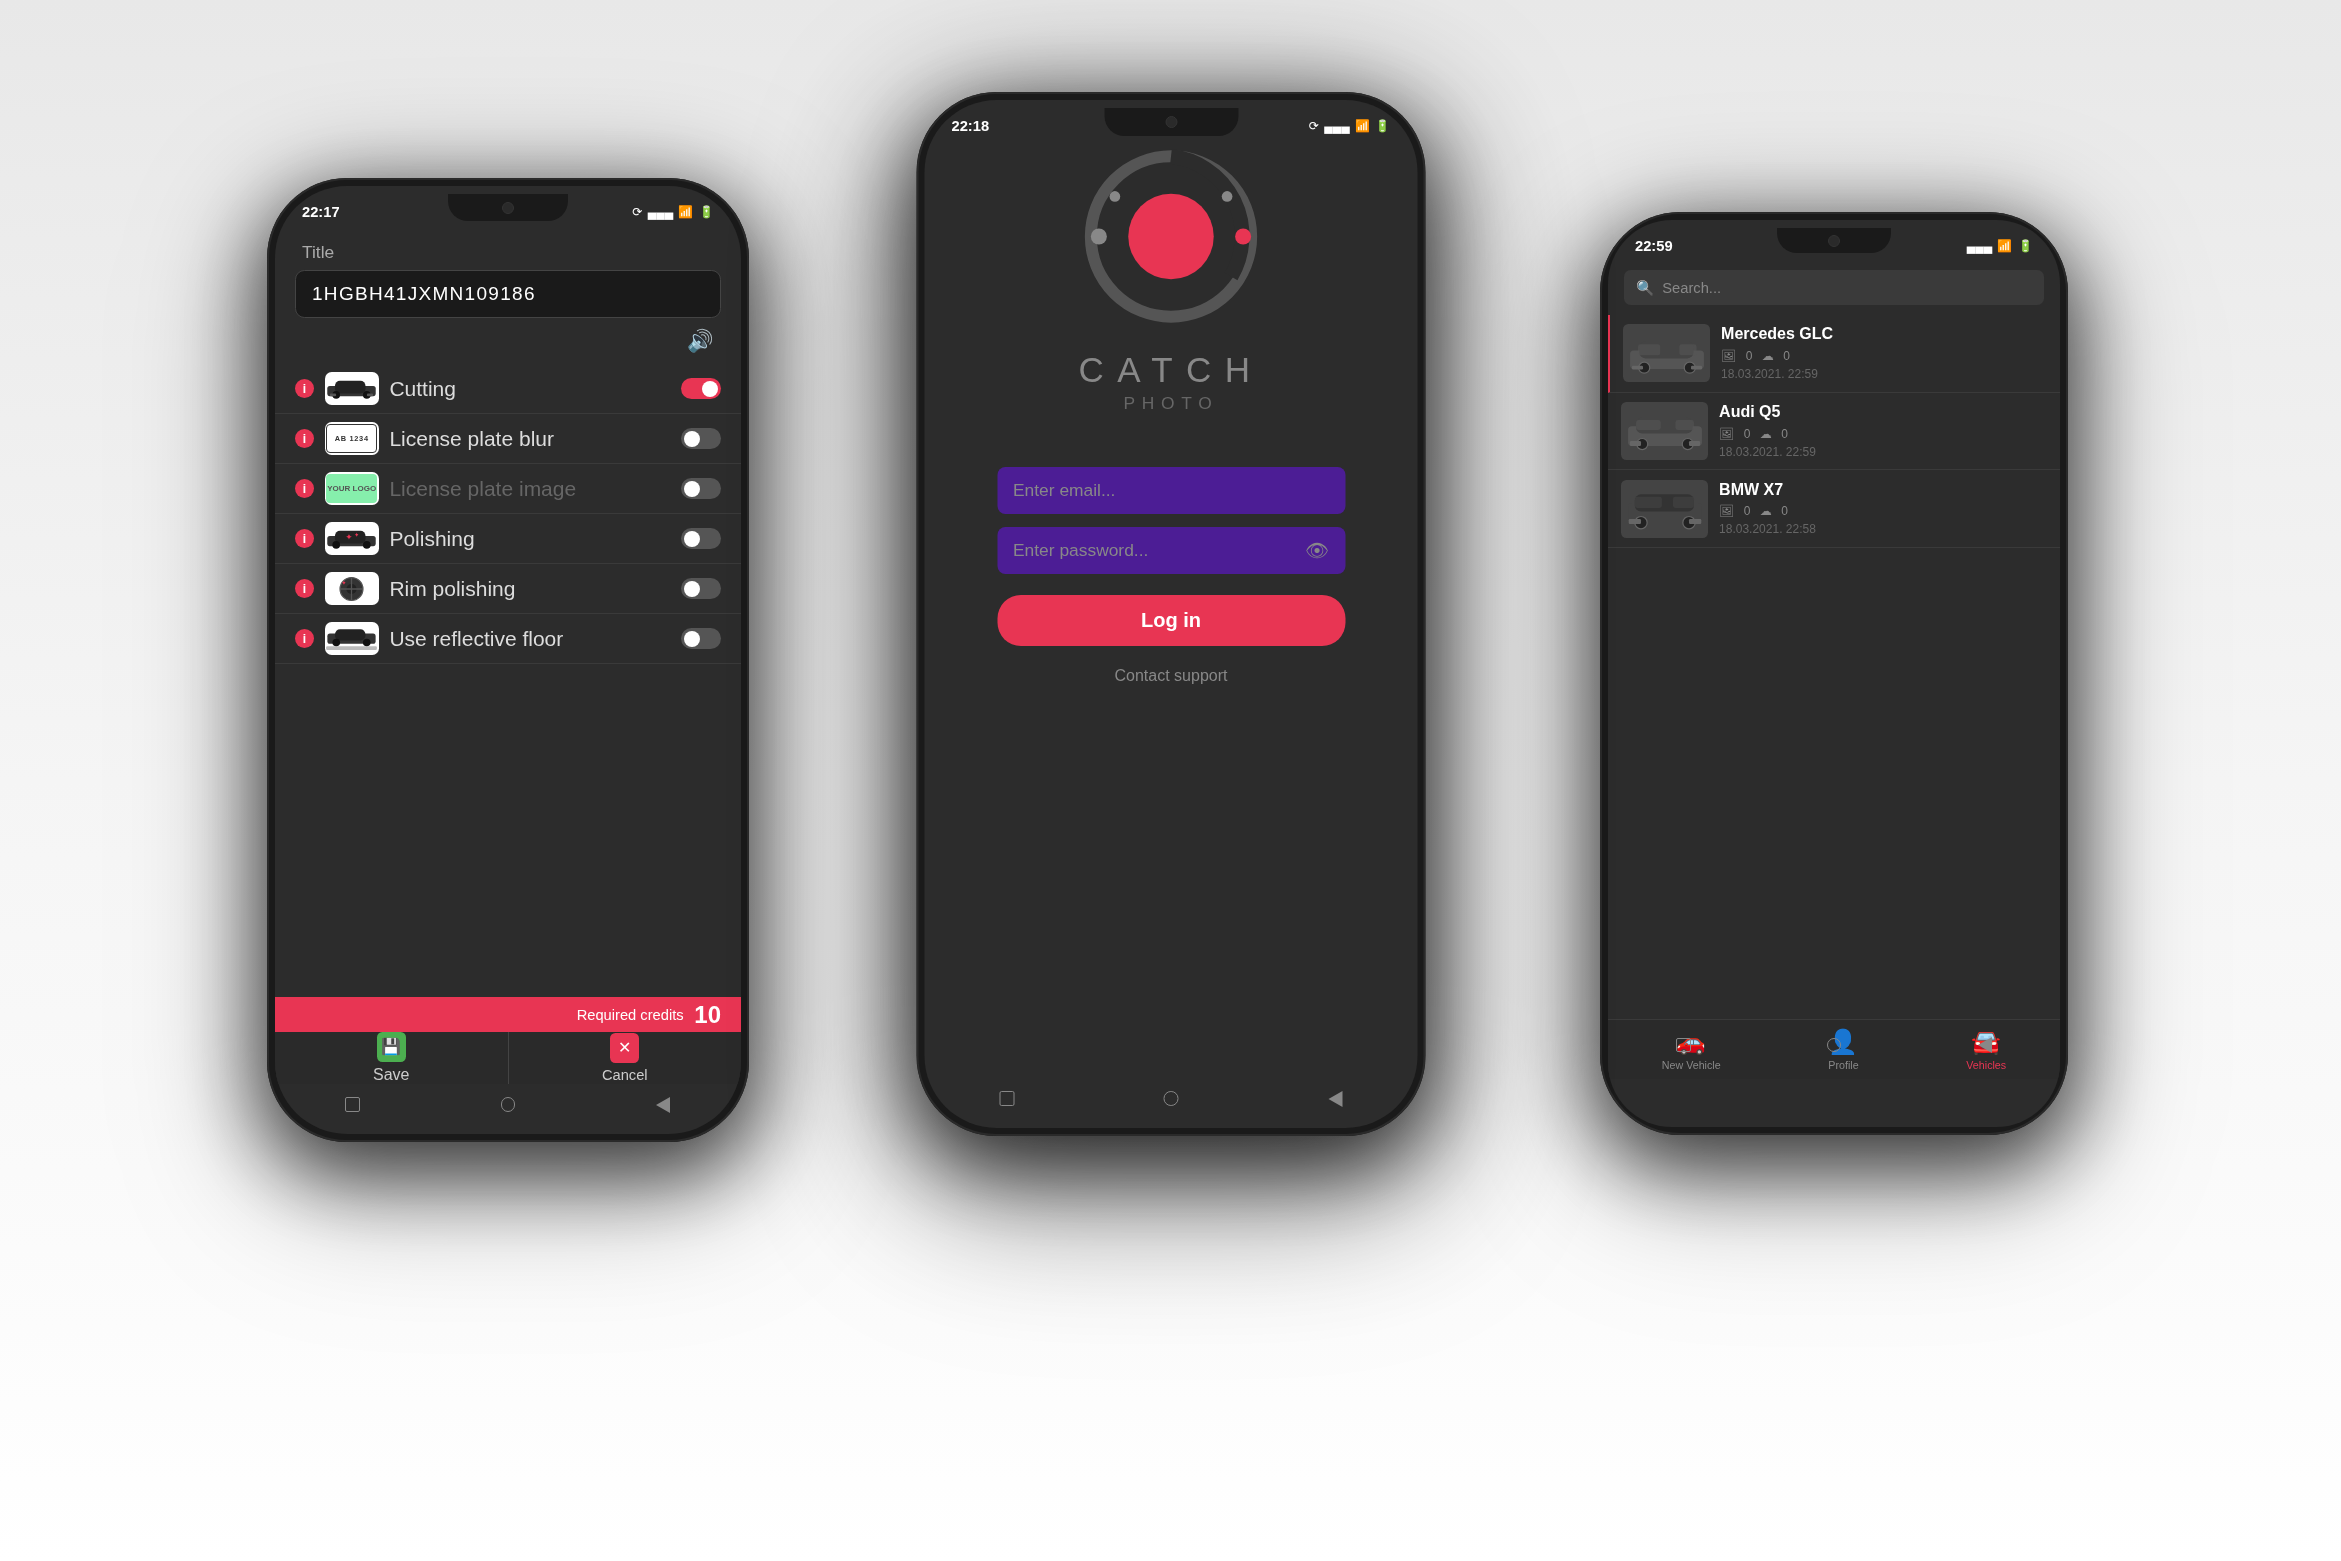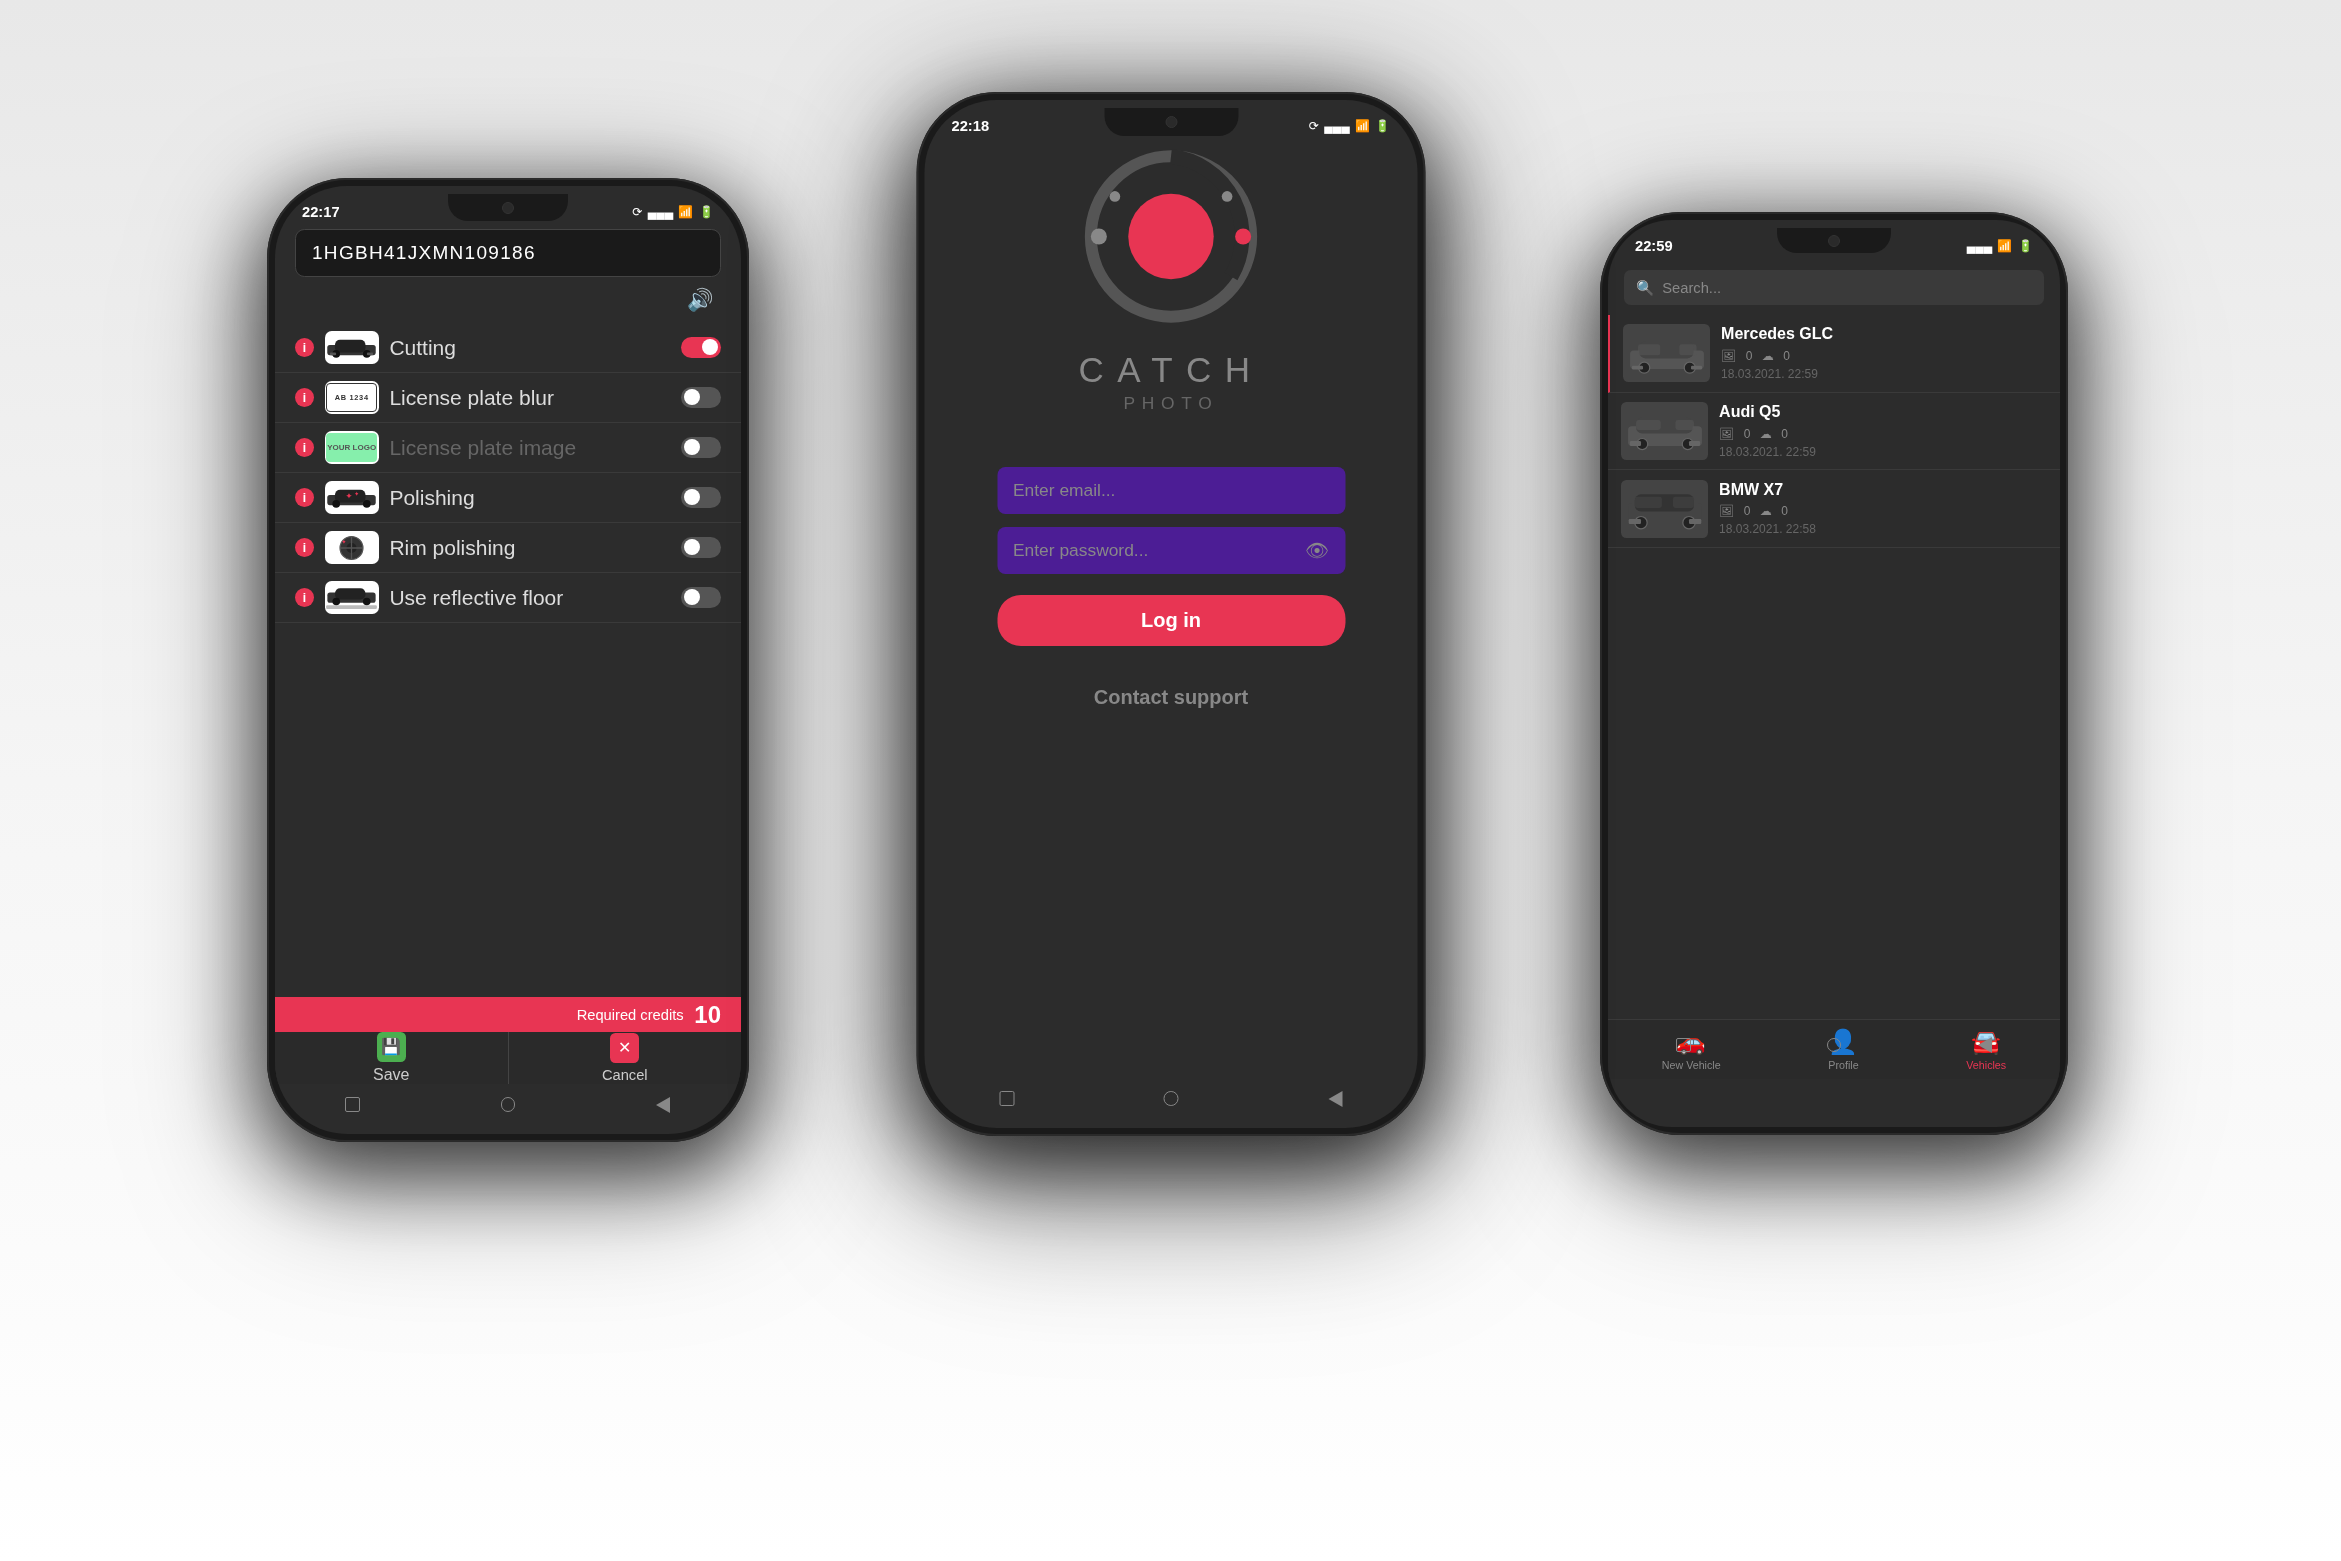--- a/index.html
+++ b/index.html
@@ -429,24 +429,23 @@
       justify-content: center;
       color: #fff;
       font-size: 20px;
       font-weight: bold;
       cursor: pointer;
       margin-top: 6.7px;
     }
 
     .contact-support {
       color: #888;
-      font-size: 20px;
-      margin-top: 27px;
+      font-size: 16px;
+      margin-top: 8px;
       text-align: center;
-      font-weight: bold;
     }
 
     
     .right-content {
       position: absolute;
       top: 41px;
       left: 0; right: 0;
       bottom: 48px;
       overflow: hidden;
       color: #ffffff;
@@ -643,20 +642,21 @@
         <span class="status-time">22:17</span>
         <div class="status-icons">
           <span>⟳</span>
           <span>▄▄▄</span>
           <span>📶</span>
           <span>🔋</span>
         </div>
       </div>
 
       <div class="left-content">
+        <div class="lc-title-label">Title</div>
         <div class="lc-vin-box">1HGBH41JXMN109186</div>
 
         <div class="lc-volume-row">
           <span class="volume-icon">🔊</span>
         </div>
 
         <div class="lc-option-row">
           <div class="info-badge">i</div>
           <div class="option-icon-box">
             <svg viewBox="0 0 80 36" width="51" height="23">

